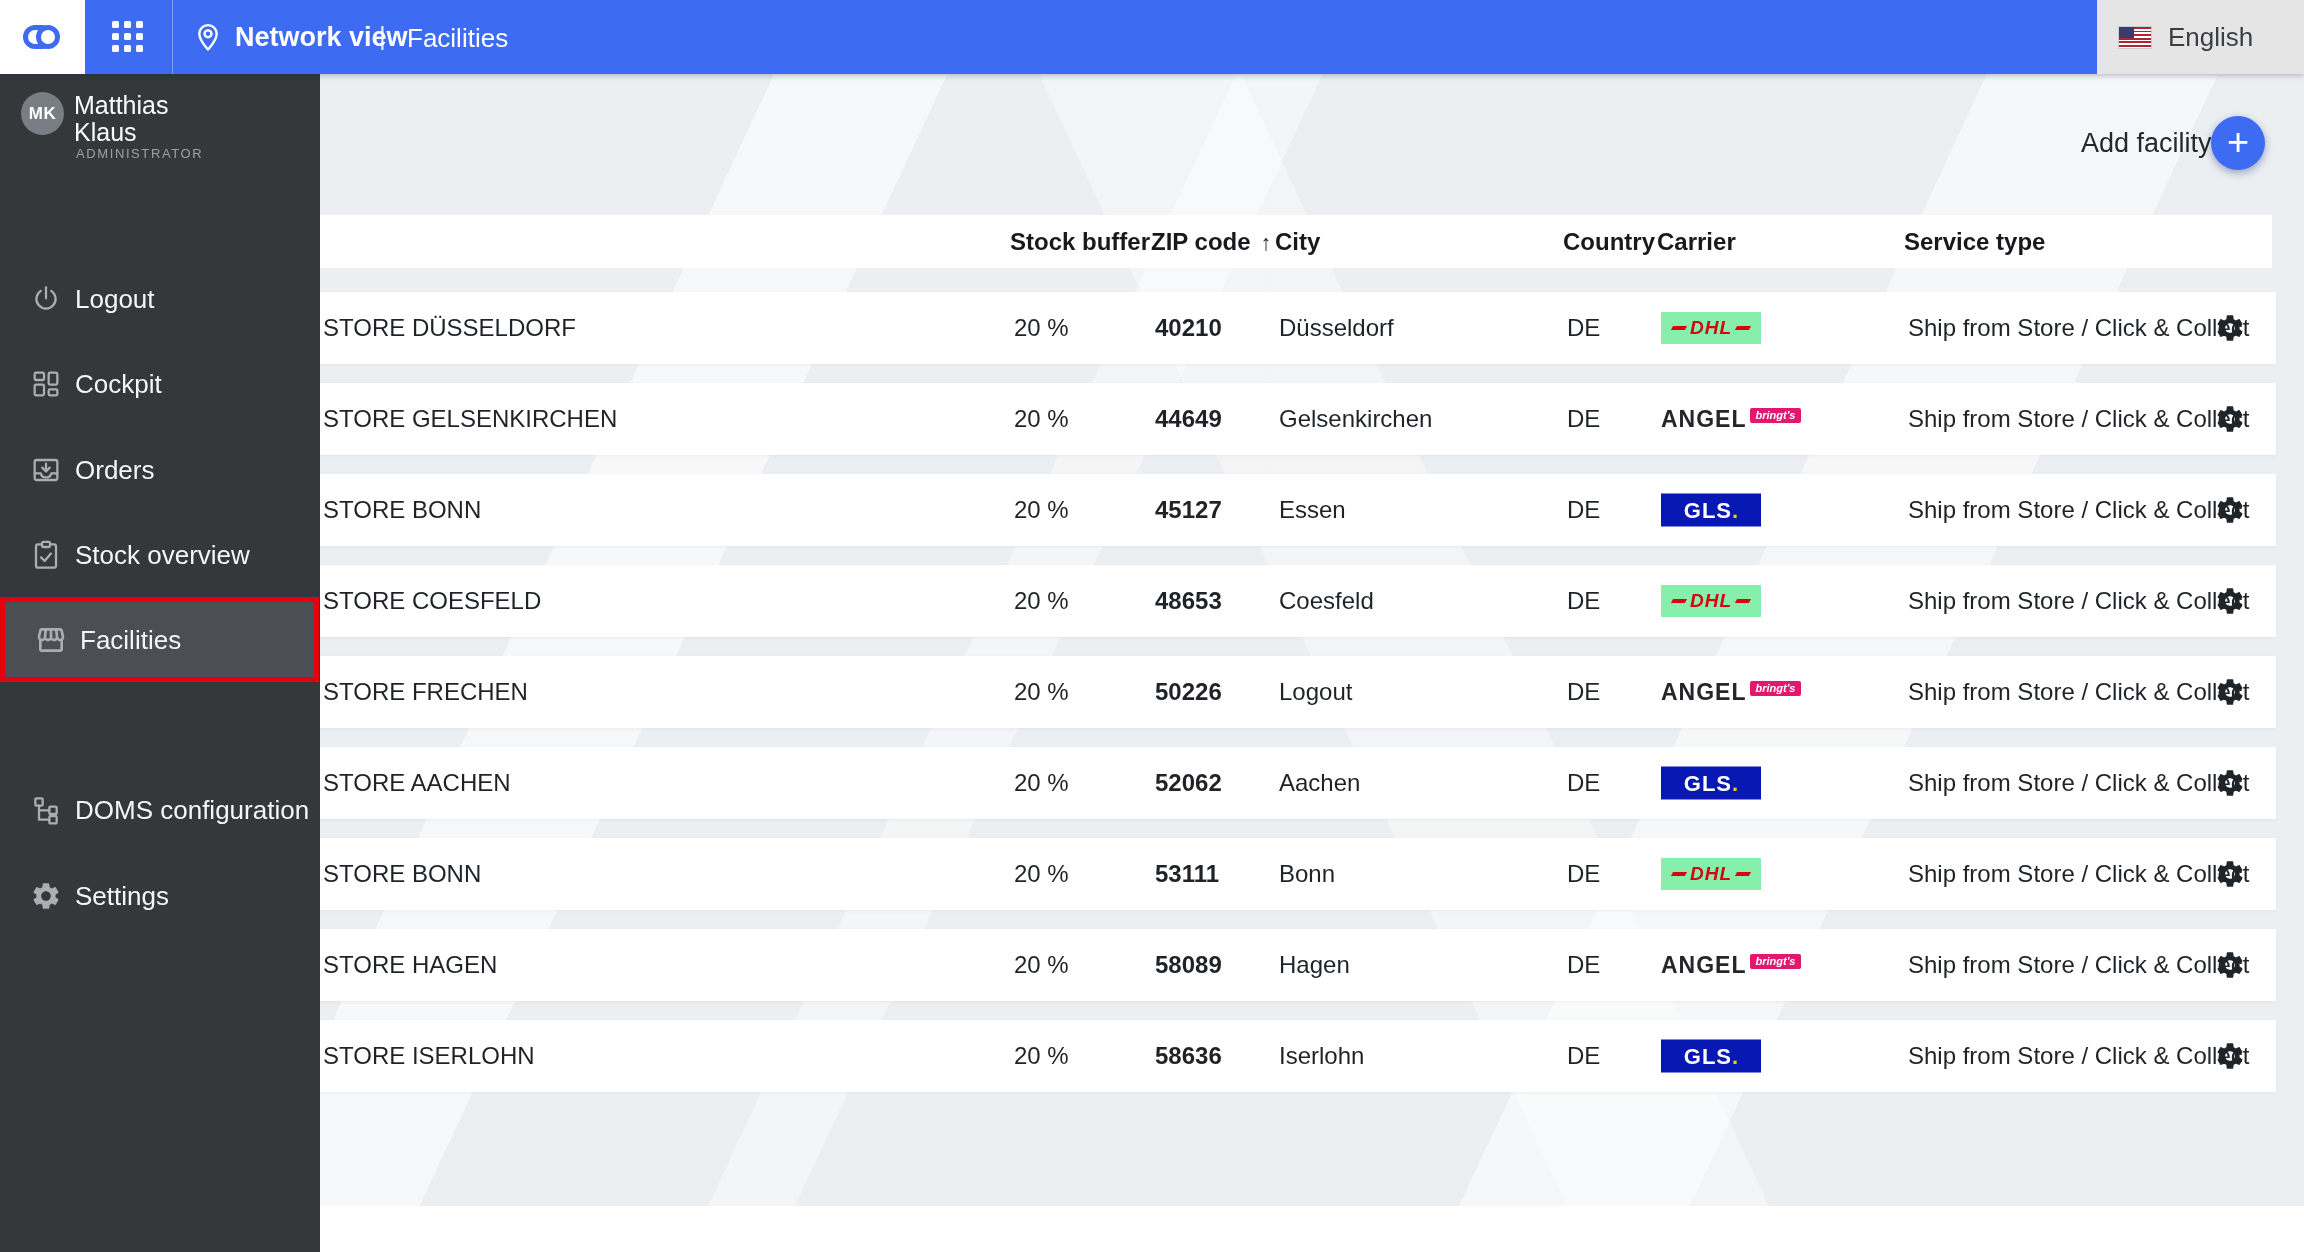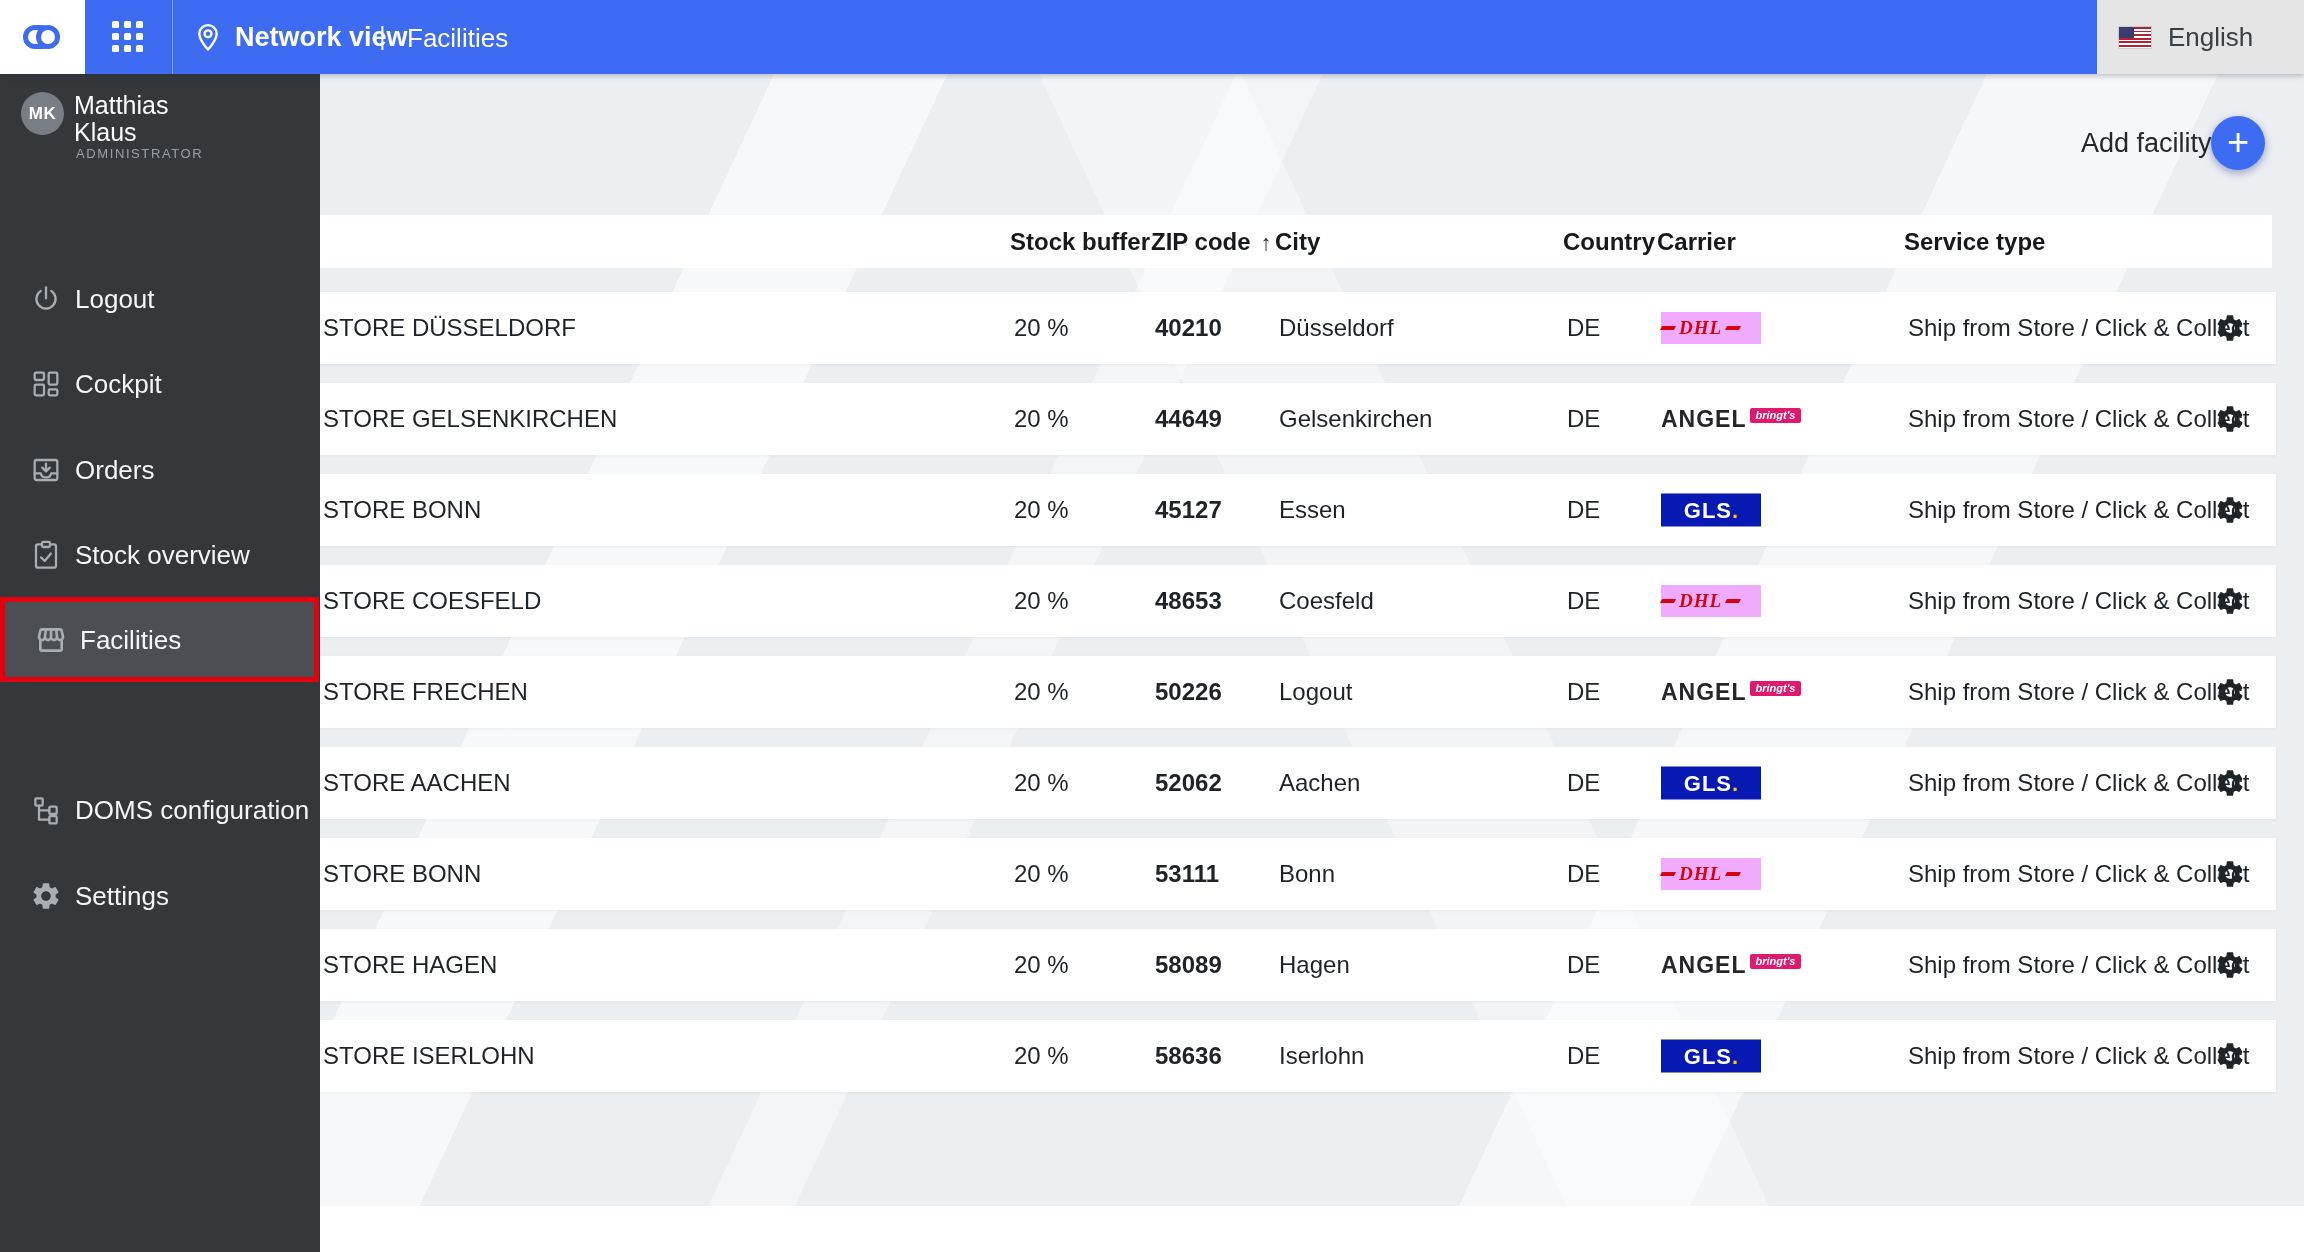--- a/index.html
+++ b/index.html
@@ -71,21 +71,21 @@
   .col-country{ left:1273px; }
   .col-carrier{ left:1367px; }
   .col-service{ left:1614px; }
   .col-gear   { left:1920px; width:32px; height:32px; }
   .cell.bold { font-weight:700; }
   .sort-arrow { font-size:22px; color:#2A2E33; margin-left:10px; font-weight:400; }
   .gear-btn { cursor:pointer; }
   .gear-btn svg { width:32px; height:32px; fill:#1F2428; }
 
   
-  .logo-dhl { display:flex; align-items:center; justify-content:flex-start; width:100px; height:32px; background:#f0abfc; gap:4px;font-family:Liberation Serif, serif; }
+  .logo-dhl { display:flex; align-items:center; justify-content:center; width:100px; height:32px; background:#86efac; gap:4px; }
   .logo-dhl b { color:#D40511; font-size:19px; font-weight:800; font-style:italic; letter-spacing:1px; }
   .dhl-dash { width:14px; height:4px; background:#D40511; transform:skewX(-28deg); }
   .logo-angel { display:flex; align-items:flex-start; height:22px; }
   .logo-angel b { color:#26262A; font-size:23px; font-weight:800; letter-spacing:1px; line-height:22px; }
   .angel-badge { margin-left:3px; margin-top:0; background:#E0186F; color:#fff; font-size:11px; font-weight:700;
                  font-style:italic; padding:1px 6px 2px; border-radius:2px; line-height:12px; }
   .logo-gls { display:flex; align-items:center; justify-content:center; width:100px; height:33px; background:#0719B2; }
   .logo-gls b { color:#fff; font-size:22px; font-weight:800; letter-spacing:1px; }
   .logo-gls .dot { color:#FFC800; font-size:22px; font-weight:800; }
 

